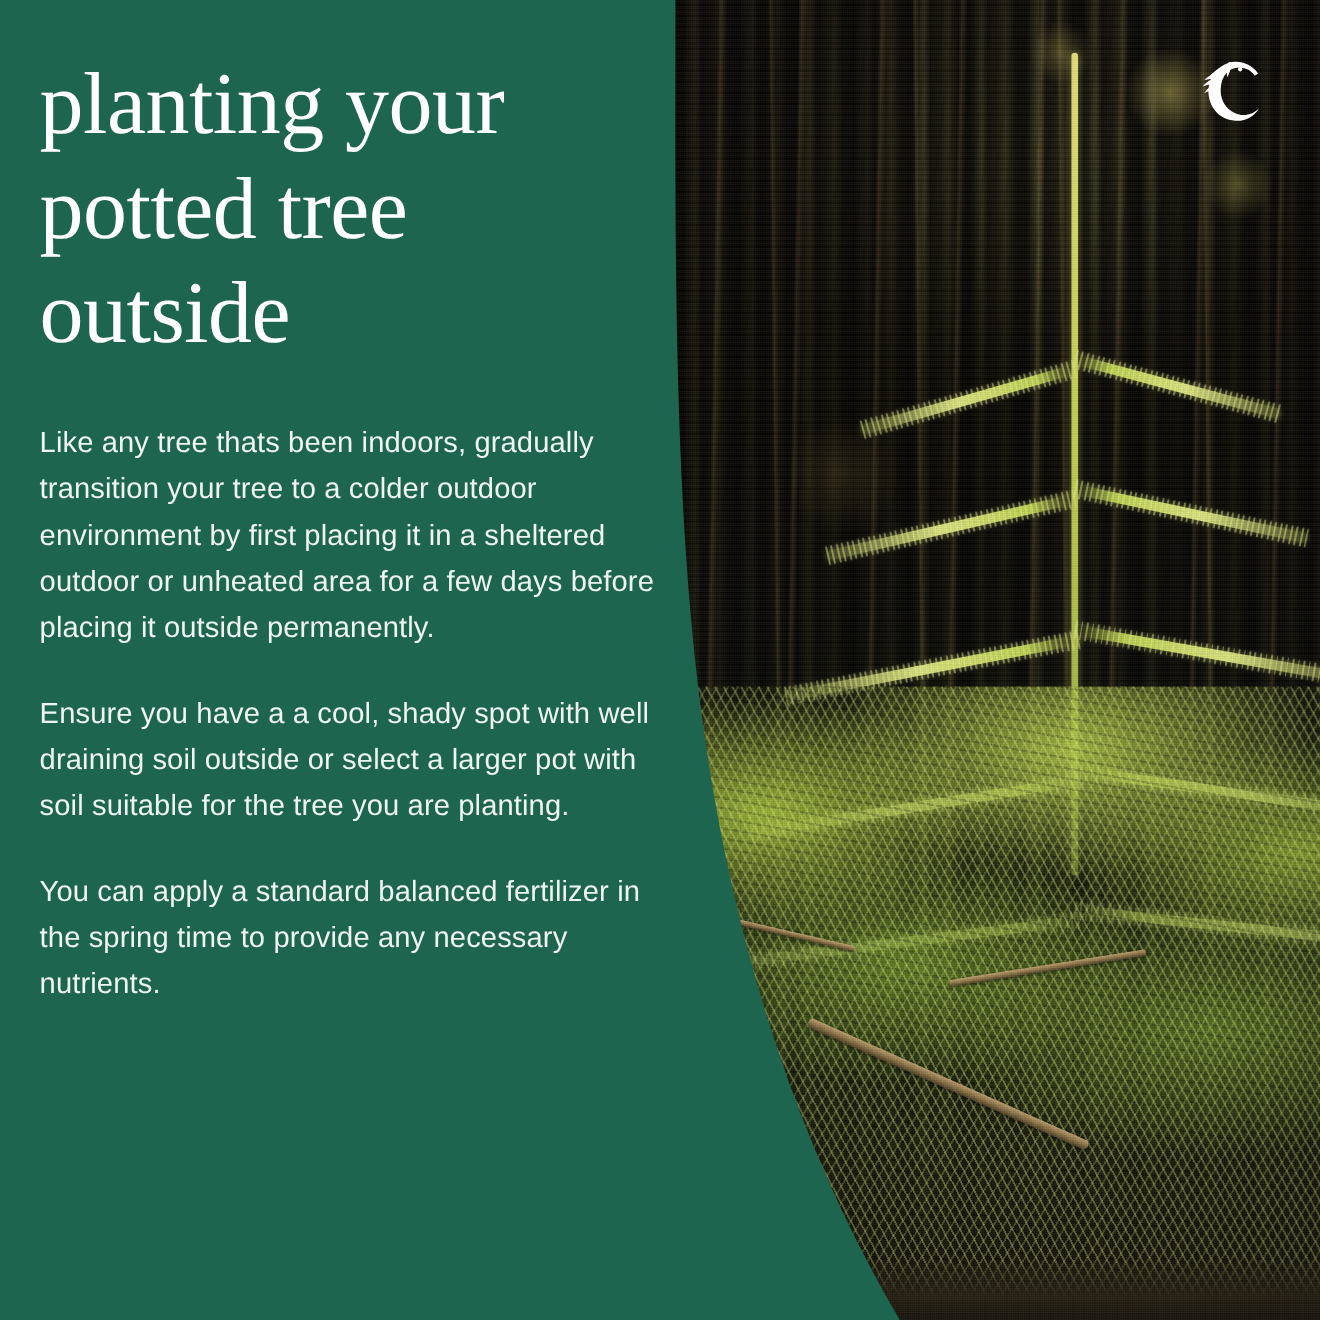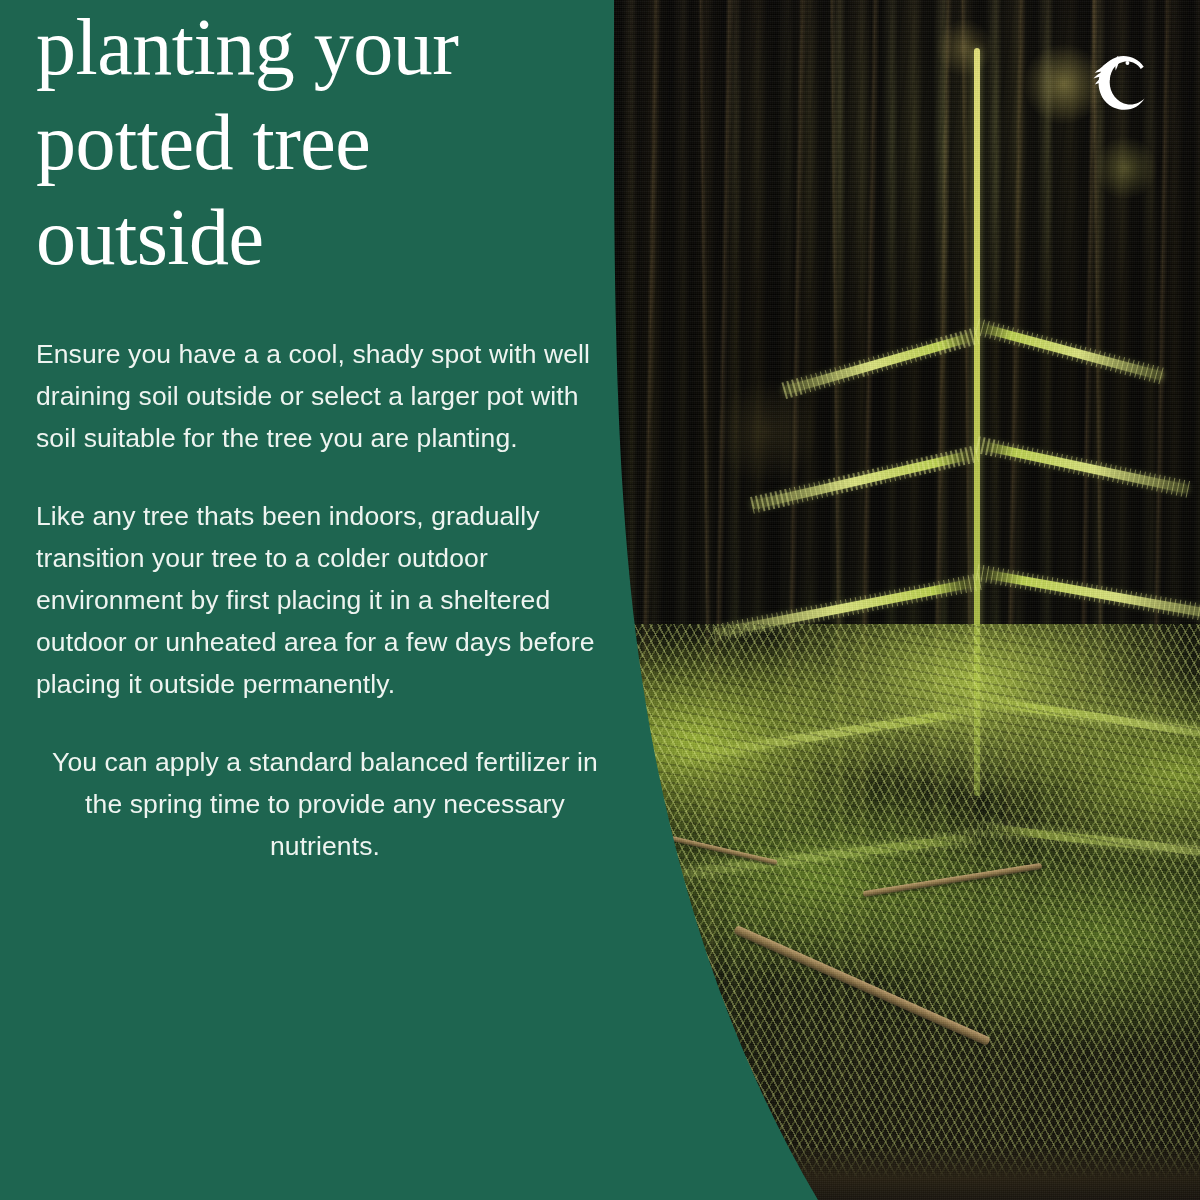--- a/index.html
+++ b/index.html
@@ -182,36 +182,37 @@
   }
 
   .title{
     font-family:"Liberation Serif", serif;
     color:#ffffff;
     font-size:80px;
     line-height:95px;
     font-weight:400;
     letter-spacing:-0.5px;
     margin:0;
+    padding-top:48px;
     width:560px;
   }
 
   .body-copy{
     margin-top:48px;
     width:578px;
   }
   .body-copy p{
     margin:0 0 36px 0;
     color:#eef4f0;
     font-size:26.5px;
     line-height:42px;
     font-weight:300;
     letter-spacing:.1px;
   }
-  .body-copy p:last-child{margin-bottom:0;text-align:center;}
+  .body-copy p:last-child{margin-bottom:0;}
 
   
   .logo{
     position:absolute;
     top:46px; right:40px;
     width:74px; height:74px;
     z-index:5;
   }
   .logo svg{display:block;width:100%;height:100%;}
 </style>
@@ -257,22 +258,22 @@
     <div class="vignette"></div>
     <div class="grain"></div>
   </div>
 
   <div class="panel">
     <div class="panel-content">
 
       <h1 class="title">planting your potted tree outside</h1>
 
       <div class="body-copy">
+        <p>Like any tree thats been indoors, gradually transition your tree to a colder outdoor environment by first placing it in a sheltered outdoor or unheated area for a few days before placing it outside permanently.</p>
         <p>Ensure you have a a cool, shady spot with well draining soil outside or select a larger pot with soil suitable for the tree you are planting.</p>
-        <p>Like any tree thats been indoors, gradually transition your tree to a colder outdoor environment by first placing it in a sheltered outdoor or unheated area for a few days before placing it outside permanently.</p>
         <p>You can apply a standard balanced fertilizer in the spring time to provide any necessary nutrients.</p>
       </div>
 
     </div>
   </div>
 
   <div class="logo">
     <svg viewBox="0 0 100 100" aria-hidden="true">
 
       <path d="M78 28 C70 16, 54 11, 42 15 C26 20, 17 35, 17 50 C17 68, 29 84, 48 86

